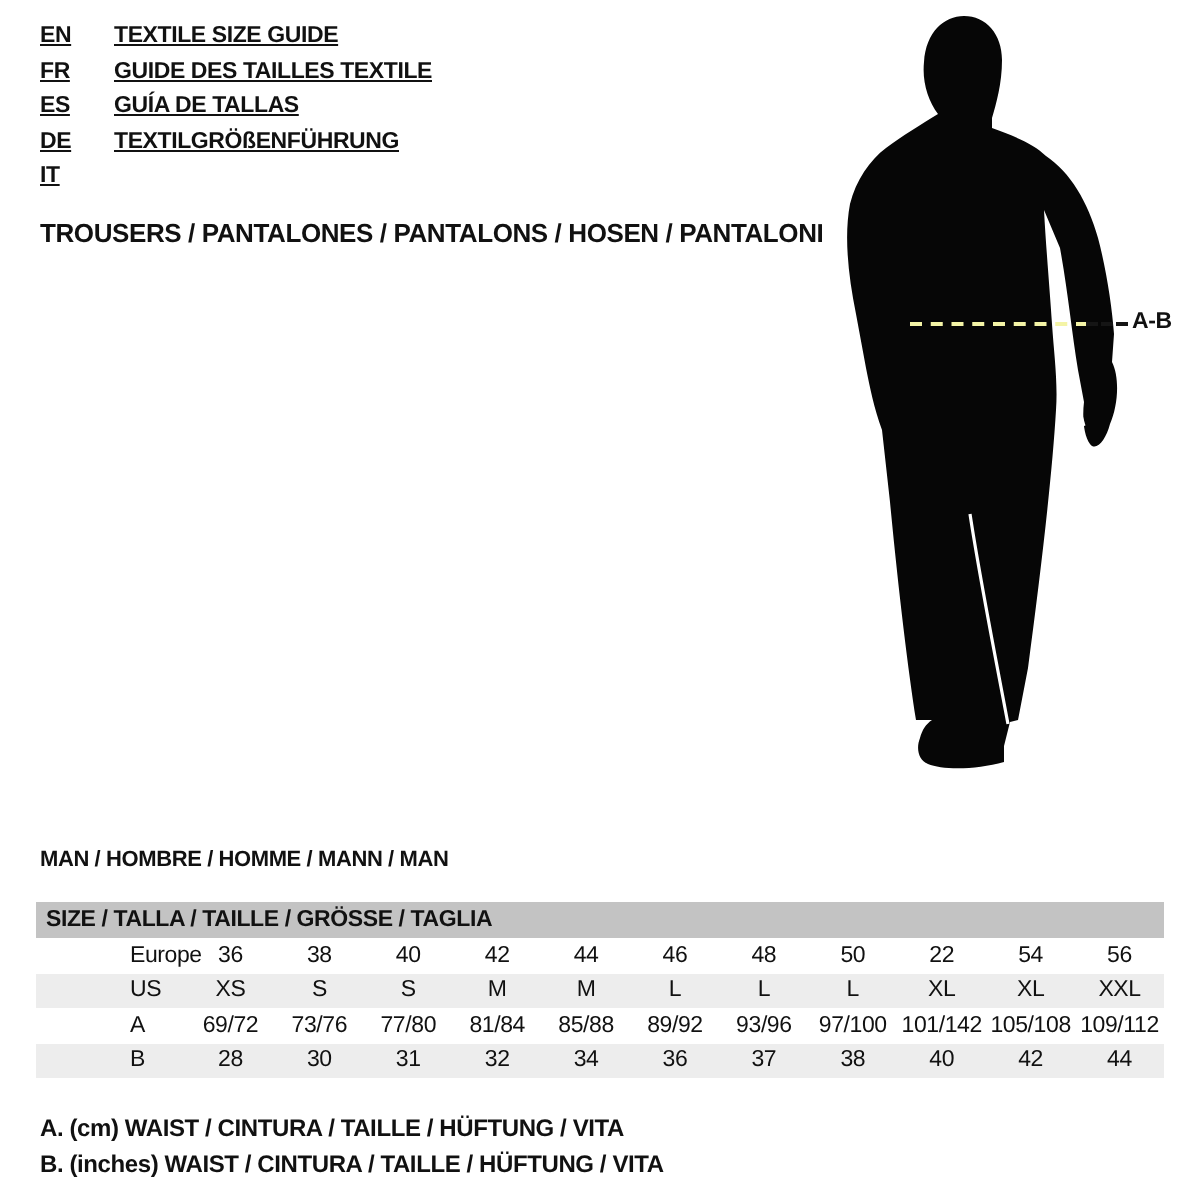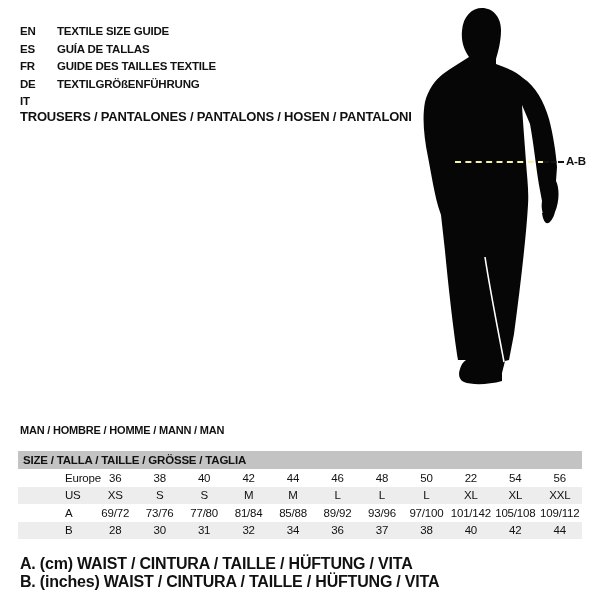--- a/index.html
+++ b/index.html
@@ -2,59 +2,59 @@
 <html><head>
 <meta charset="utf-8">
 <style>
   * { margin:0; padding:0; box-sizing:border-box; }
   html,body { background:#fff; }
   .canvas {
     position:relative; width:600px; height:600px; background:#ffffff;
     font-family:"Liberation Sans", sans-serif; color:#111; overflow:hidden;
   }
   
-  .lang-list { position:absolute; left:20px; top:23px; }
+  .lang-list { position:absolute; left:20px; top:10px;text-decoration:underline; }
   .lang-row { display:flex; line-height:17.5px; font-size:11.5px; font-weight:bold; letter-spacing:-0.2px; }
   .lang-code { width:37px; flex:0 0 37px; }
   
   .category-title { position:absolute; left:20px; top:109px; font-size:13px; font-weight:bold; letter-spacing:-0.2px; }
   
   .figure-wrap { position:absolute; left:408px; top:5px; width:182px; height:395px; }
   .dash-yellow { position:absolute; left:455px; top:161px; width:89px; height:0; border-top:2px dashed #f4f4a6; }
   .dash-black  { position:absolute; left:543px; top:161px; width:21px; height:0; border-top:2px dashed #151515; }
   .ab-label { position:absolute; left:566px; top:155px; font-size:11.5px; font-weight:bold; letter-spacing:-0.2px; }
   
   .gender-title { position:absolute; left:20px; top:424px; font-size:11px; font-weight:bold; letter-spacing:-0.2px; }
   
   .size-table { position:absolute; left:18px; top:451px; width:564px; font-size:11.5px; letter-spacing:-0.2px; }
   .st-header { height:18px; background:#c3c3c3; display:flex; align-items:center; padding-left:5px; font-weight:bold;text-align:right; }
   .st-row { display:grid; grid-template-columns:75px repeat(11, 1fr); height:17.5px; align-items:center; }
   .st-row.alt { background:#ededed; }
   .st-label { padding-left:5px; text-align:left;margin-left:42px; }
   .st-cell { text-align:center; }
   
-  .notes { position:absolute; left:20px; top:555px; font-size:16px; font-weight:bold; line-height:18px; letter-spacing:-0.2px; }
+  .notes { position:absolute; left:20px; top:555px; font-size:12px; font-weight:bold; line-height:18px; letter-spacing:-0.2px; }
 </style>
 </head>
 <body>
 
 <div class="canvas">
 
   <div class="lang-list">
     <div class="lang-row">
       <span class="lang-code">EN</span>
       <span class="lang-label">TEXTILE SIZE GUIDE</span>
     </div>
     <div class="lang-row">
+      <span class="lang-code">FR</span>
+      <span class="lang-label">GUIDE DES TAILLES TEXTILE</span>
+    </div>
+    <div class="lang-row">
       <span class="lang-code">ES</span>
       <span class="lang-label">GUÍA DE TALLAS</span>
-    </div>
-    <div class="lang-row">
-      <span class="lang-code">FR</span>
-      <span class="lang-label">GUIDE DES TAILLES TEXTILE</span>
     </div>
     <div class="lang-row">
       <span class="lang-code">DE</span>
       <span class="lang-label">TEXTILGRÖßENFÜHRUNG</span>
     </div>
     <div class="lang-row">
       <span class="lang-code">IT</span>
     </div>
   </div>
 

